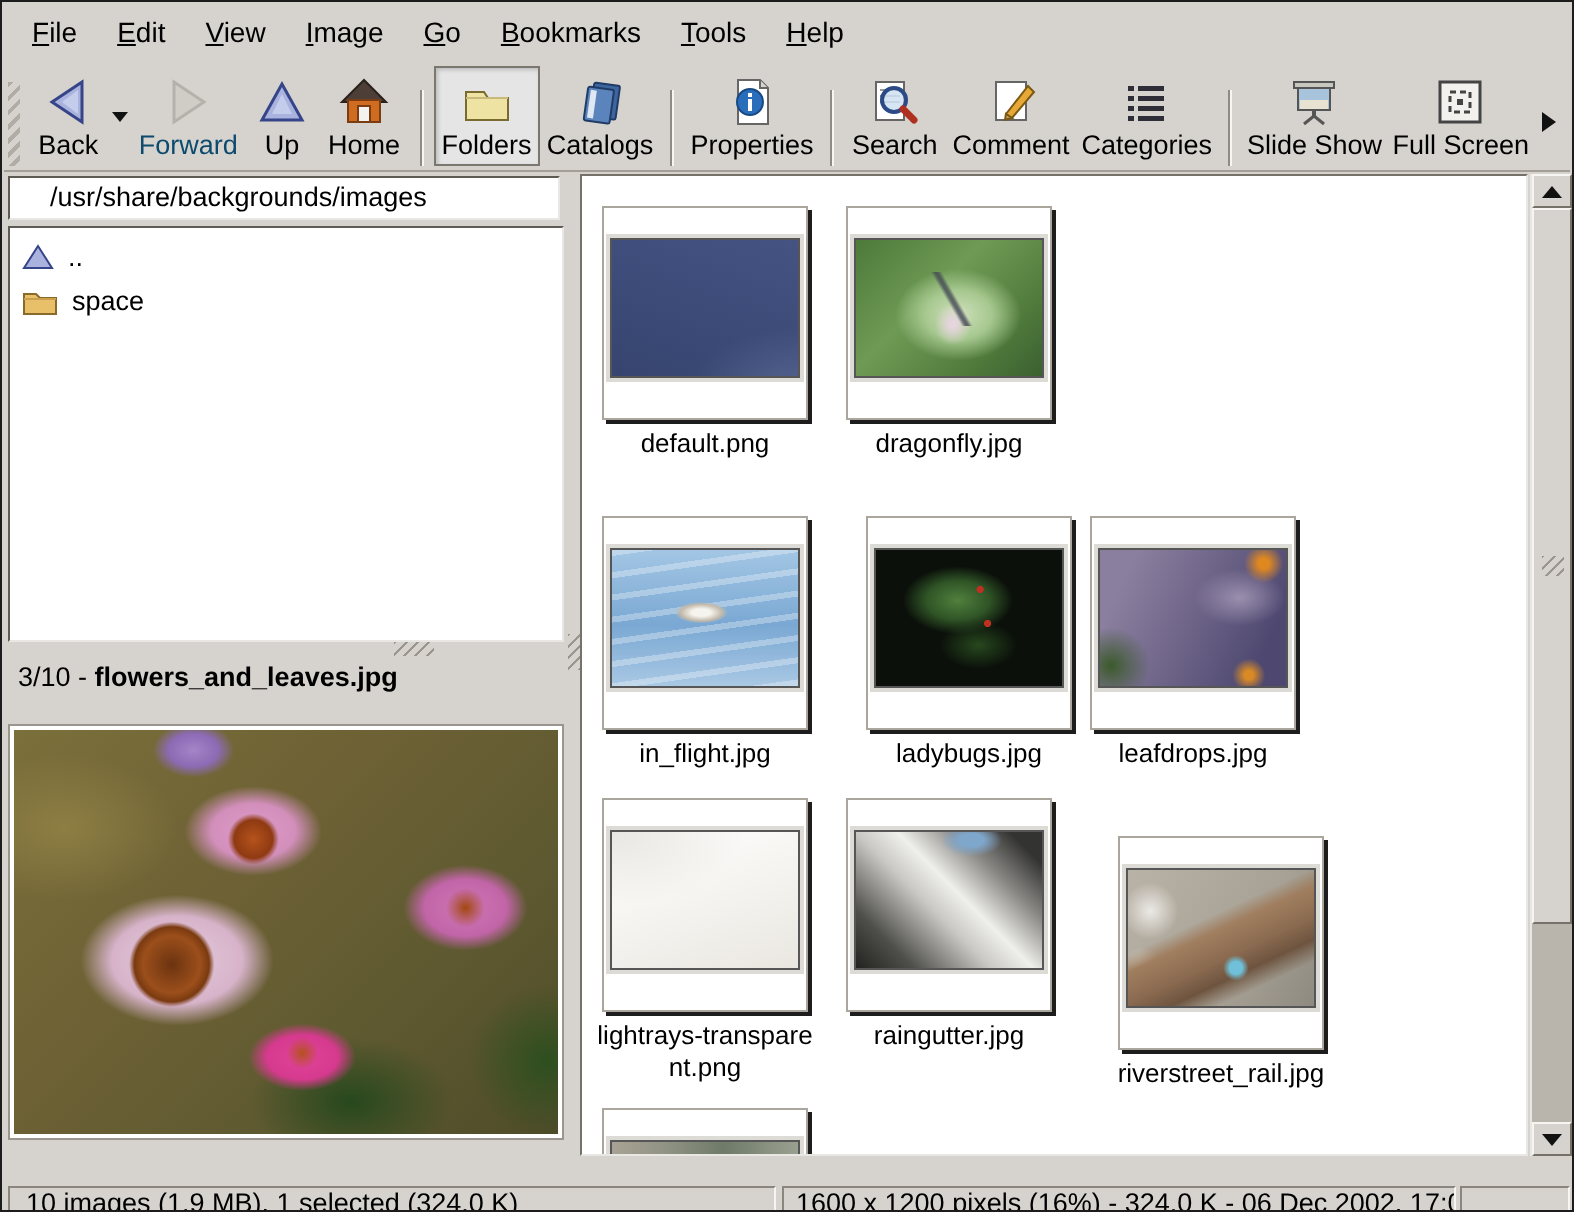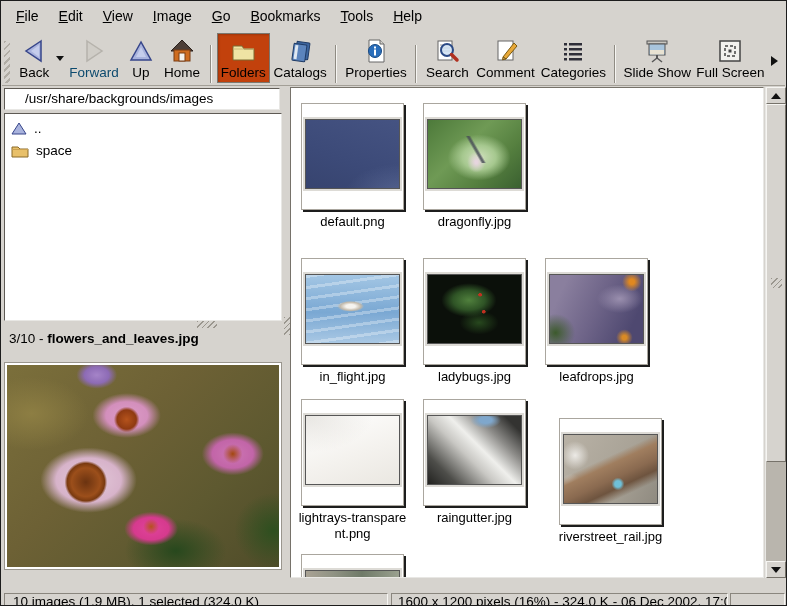--- a/index.html
+++ b/index.html
@@ -12,21 +12,21 @@
   
   #menubar{position:absolute;left:1px;top:0;right:1px;height:29px;display:flex;align-items:center;padding-left:4px;background:#d6d3ce;}
   .menu-item{padding:5px 10px;font-size:14px;cursor:default;}
   .menu-item .mn{text-decoration:underline;}
   
   #toolbar{position:absolute;left:1px;top:29px;right:1px;height:56px;display:flex;align-items:flex-end;background:#d6d3ce;border-bottom:1px solid #a39f97;padding:2px 4px 2px 2px;}
   .tb-grip{width:7px;height:42px;margin-right:4px;background:repeating-linear-gradient(135deg,#b1ada5 0 2px,transparent 2px 5px);}
   .tb-btn{display:flex;flex-direction:column;align-items:center;justify-content:flex-end;padding:3px 6px 2px;border:1px solid transparent;min-width:34px;height:50px;cursor:default;}
   .tb-btn .tb-icon{height:28px;display:flex;align-items:center;justify-content:center;}
   .tb-btn .tb-label{font-size:13.5px;margin-top:1px;white-space:nowrap;}
-  .tb-btn.active{border:1px solid #7b776f;background:#c2410c;box-shadow:inset 1px 1px 2px rgba(0,0,0,.18);}
+  .tb-btn.active{border:1px solid #7b776f;background:#e5e5e5;box-shadow:inset 1px 1px 2px rgba(0,0,0,.18);}
   .tb-btn.disabled .tb-label{color:#0c4a6e;}
   .tb-btn.disabled .tb-icon{opacity:.45;}
   .tb-sep{width:2px;height:38px;margin:0 5px;border-left:1px solid #8f8b83;border-right:1px solid #f6f5f2;}
   .tb-drop{width:13px;height:50px;display:flex;align-items:center;justify-content:center;}
   .tb-drop .tri{width:0;height:0;border-left:4px solid transparent;border-right:4px solid transparent;border-top:5px solid #111;}
   #tb-overflow{margin-left:auto;width:16px;height:44px;display:flex;align-items:center;justify-content:center;}
   #tb-overflow .tri{width:0;height:0;border-top:5px solid transparent;border-bottom:5px solid transparent;border-left:7px solid #111;}
   #path-entry{position:absolute;left:3px;top:87px;width:276px;height:22px;background:#fff;border:1px solid;border-color:#5e5a54 #e8e7e4 #e8e7e4 #5e5a54;font-size:13.5px;padding:2px 20px;line-height:16px;overflow:hidden;white-space:nowrap;}
   #folder-list{position:absolute;left:3px;top:112px;width:278px;height:208px;background:#fff;border:1px solid;border-color:#5e5a54 #e8e7e4 #e8e7e4 #5e5a54;padding:3px 0;overflow:hidden;}
   .flist-item{display:flex;align-items:center;height:22px;padding-left:6px;font-size:13.5px;gap:7px;}
@@ -335,21 +335,21 @@
     </div>
 
 
     <div class="cell" style="left:1px;top:170px;">
       <div class="card">
           <div class="thumb-img art-inflight"></div>
         </div>
       <div class="thumb-label">in_flight.jpg</div>
     </div>
 
-    <div class="cell" style="left:123px;top:170px;">
+    <div class="cell" style="left:133px;top:170px;">
       <div class="card">
           <div class="thumb-img art-ladybugs"></div>
         </div>
       <div class="thumb-label">ladybugs.jpg</div>
     </div>
 
     <div class="cell" style="left:245px;top:170px;">
       <div class="card">
           <div class="thumb-img art-leafdrops"></div>
         </div>

